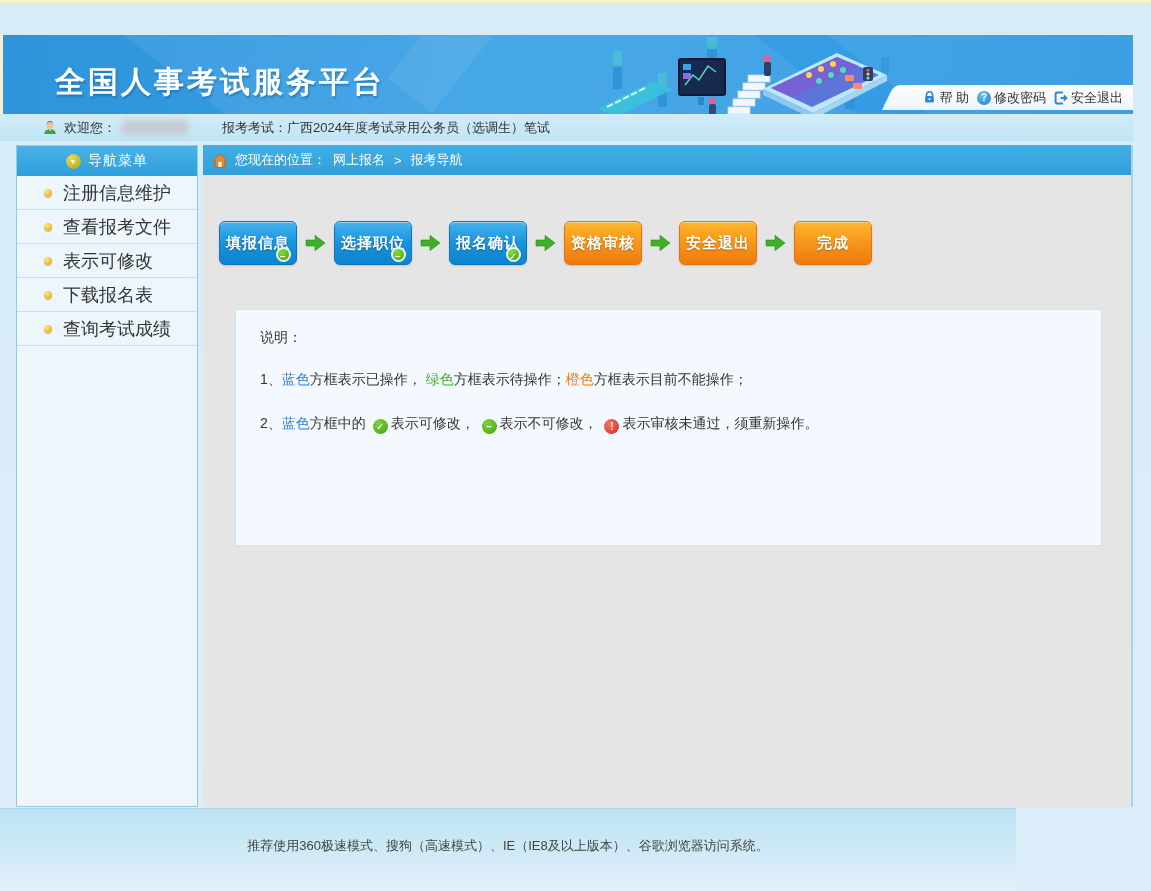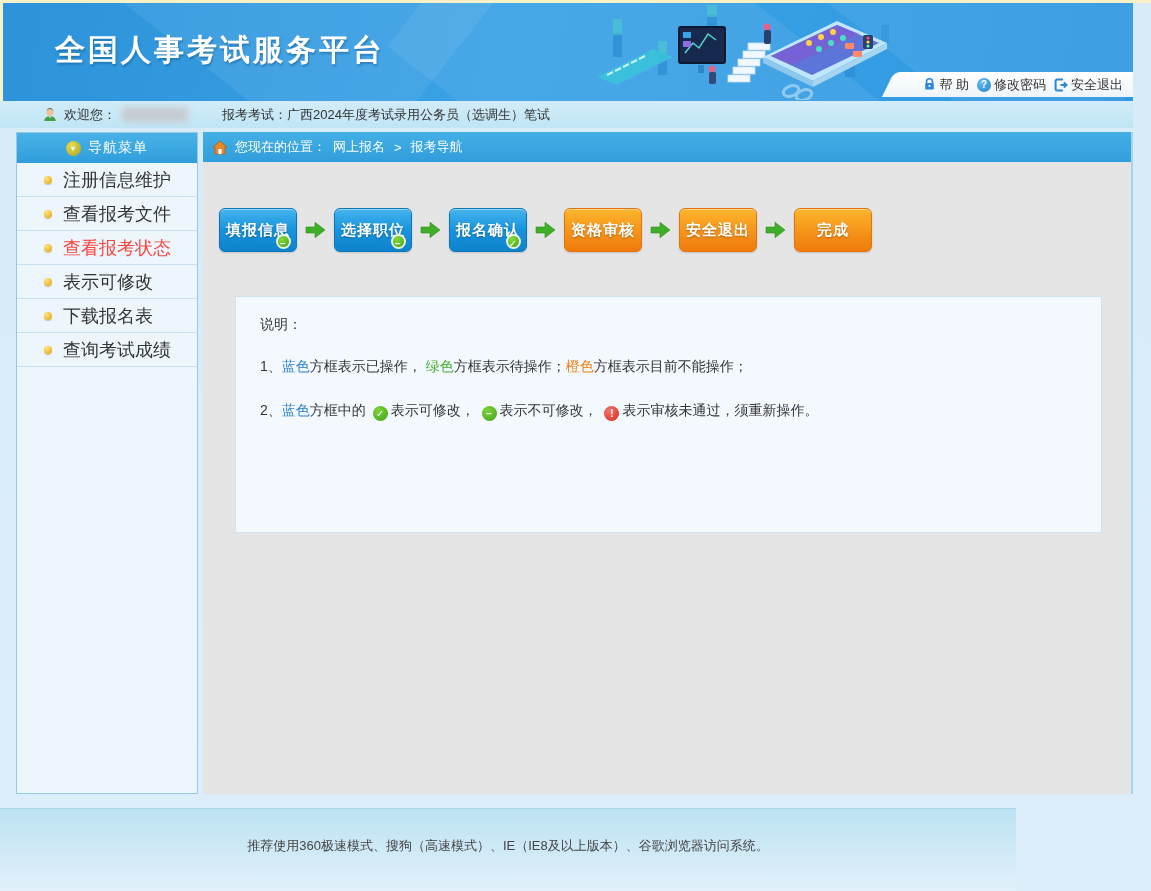--- a/index.html
+++ b/index.html
@@ -9,23 +9,24 @@
     font-family:"Liberation Sans","DejaVu Sans",sans-serif;
     background:linear-gradient(#d7ebf8,#dceefa);
     overflow:hidden;
     color:#333;
   }
   .top-strip { position:absolute; top:0; left:0; width:1151px; height:3px; background:#f8f0c6; z-index:9; }
   .page-col { position:absolute; top:3px; left:0; width:1133px; }
 
   
   .site-header {
-    position:relative; height:98px; overflow:hidden;
+    position:relative; height:79px; overflow:hidden;
     background:linear-gradient(100deg,#2d93da 0%,#3aa2e6 45%,#2f98e0 100%);
     border-left:3px solid #f8f0c6;
+    margin-top:32px;
   }
   .hdr-shape { position:absolute; background:rgba(255,255,255,.07); }
   .hdr-shape.s1 { width:340px; height:240px; left:120px; top:-140px; transform:rotate(38deg); }
   .hdr-shape.s2 { width:420px; height:260px; left:420px; top:-60px; transform:rotate(38deg); }
   .hdr-shape.s3 { width:300px; height:300px; left:880px; top:-180px; transform:rotate(38deg); }
   .site-title {
     position:absolute; left:52px; top:27px; color:#fff; font-size:30px; font-weight:bold;
     letter-spacing:3px; text-shadow:1px 2px 2px rgba(0,60,110,.35); white-space:nowrap;
   }
   .illustration { position:absolute; right:238px; top:2px; width:300px; height:95px; }
@@ -260,24 +261,20 @@
         <span>导航菜单</span>
       </div>
       <div class="menu-item">
         <span class="bullet"></span>
         <span>注册信息维护</span>
       </div>
       <div class="menu-item">
         <span class="bullet"></span>
         <span>查看报考文件</span>
       </div>
-      <div class="menu-item active">
-        <span class="bullet"></span>
-        <span>查看报考状态</span>
-      </div>
       <div class="menu-item">
         <span class="bullet"></span>
         <span>表示可修改</span>
       </div>
       <div class="menu-item">
         <span class="bullet"></span>
         <span>下载报名表</span>
       </div>
       <div class="menu-item">
         <span class="bullet"></span>

